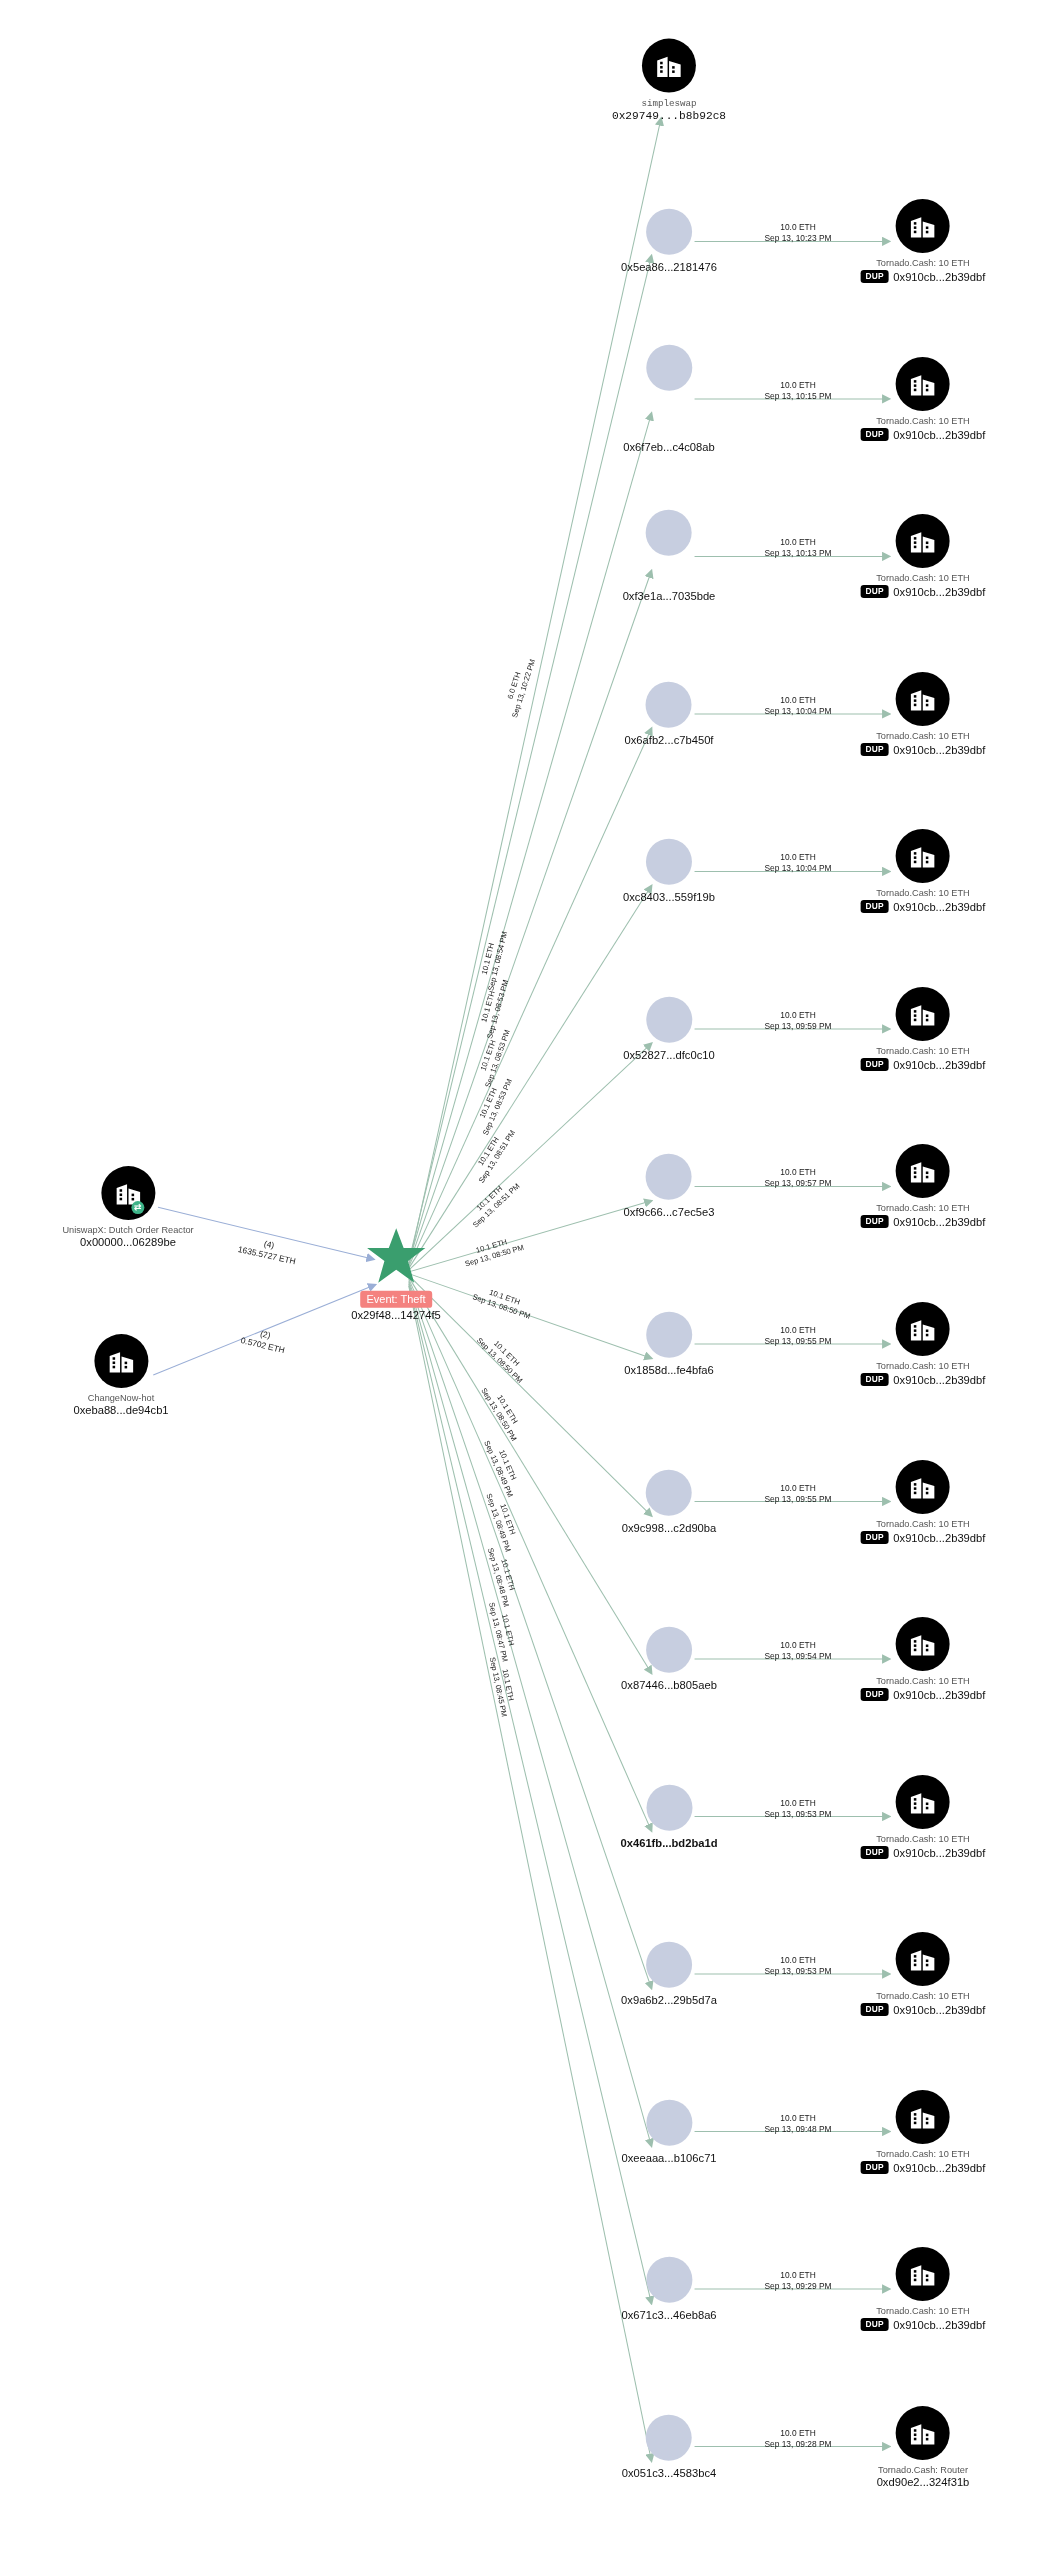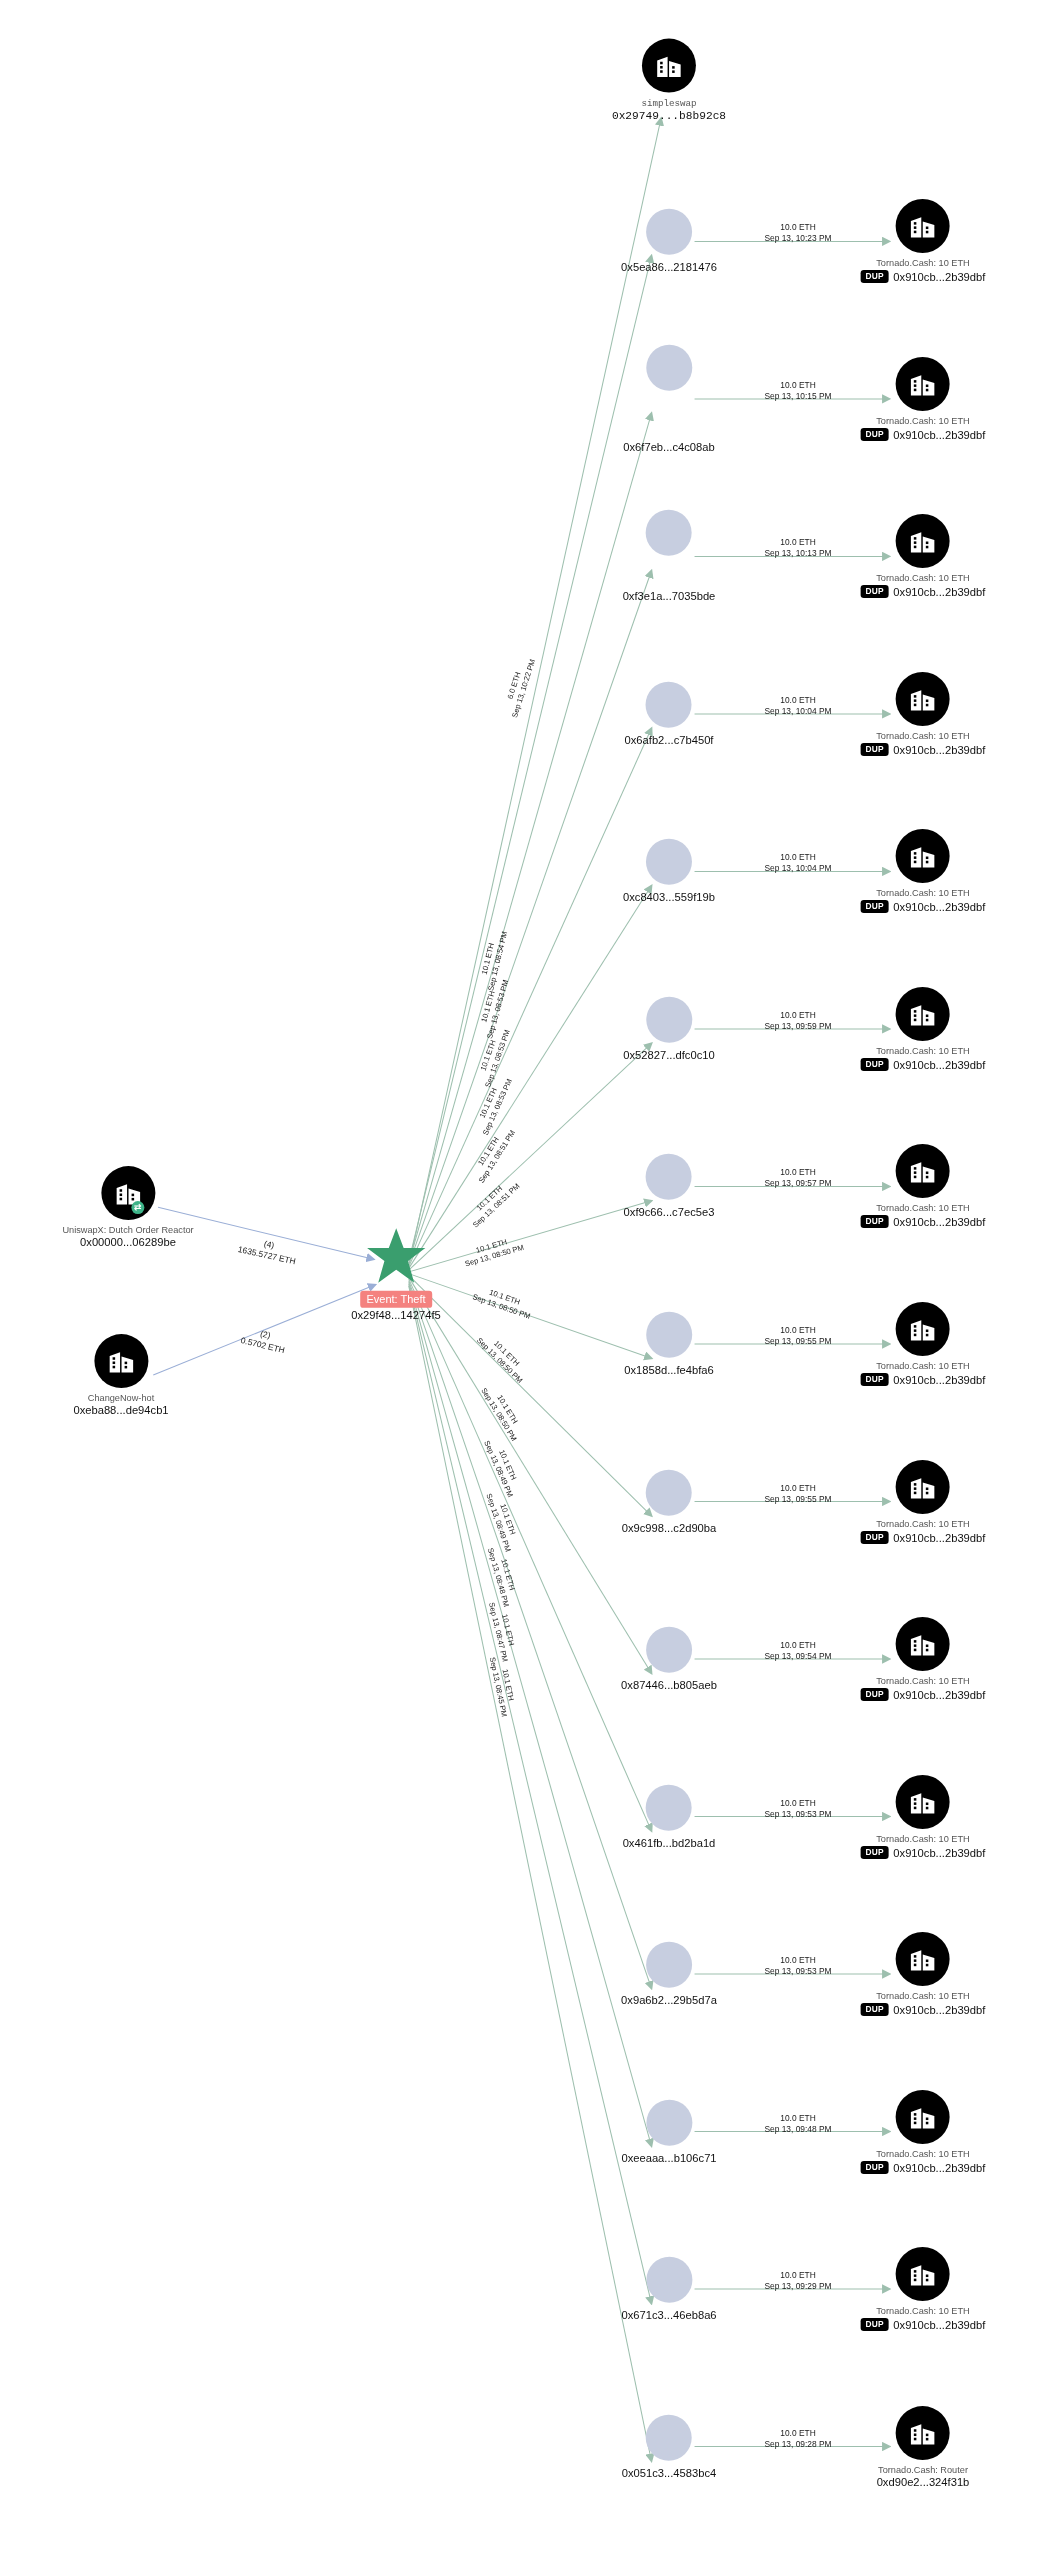--- a/index.html
+++ b/index.html
@@ -414,21 +414,21 @@
             <rect x="14.4" y="12.4" width="1.9" height="1.9" fill="#000"></rect>
             <rect x="14.4" y="15.6" width="1.9" height="1.9" fill="#000"></rect>
           </svg>
         </div>
         <div class="n-label">Tornado.Cash: 10 ETH</div>
         <div class="dup-line">
           <span class="dup-chip">DUP</span>
           <span style="font-size: 11.2px; color: rgb(17, 17, 17);">0x910cb...2b39dbf</span>
         </div>
       </div>
-      <div class="node" style="left: 669px; top: 1817px;">
+      <div class="node" style="left: 669px; top: 1817px; font-weight: bold;">
         <div class="pale"></div>
         <div class="n-addr addr-only">0x461fb...bd2ba1d</div>
       </div>
       <div class="node" style="left: 923px; top: 1817px;">
         <div class="disc">
           <svg viewBox="0 0 24 24" aria-hidden="true">
             <path fill="#fff" d="M3.2 20.6V8.2L11 5.4v15.2H3.2zm8.9 0V8.6l8.7 2.6v9.4h-8.7z"></path>
             <rect x="5.4" y="9.1" width="1.9" height="1.9" fill="#000"></rect>
             <rect x="5.4" y="12.3" width="1.9" height="1.9" fill="#000"></rect>
             <rect x="5.4" y="15.5" width="1.9" height="1.9" fill="#000"></rect>

